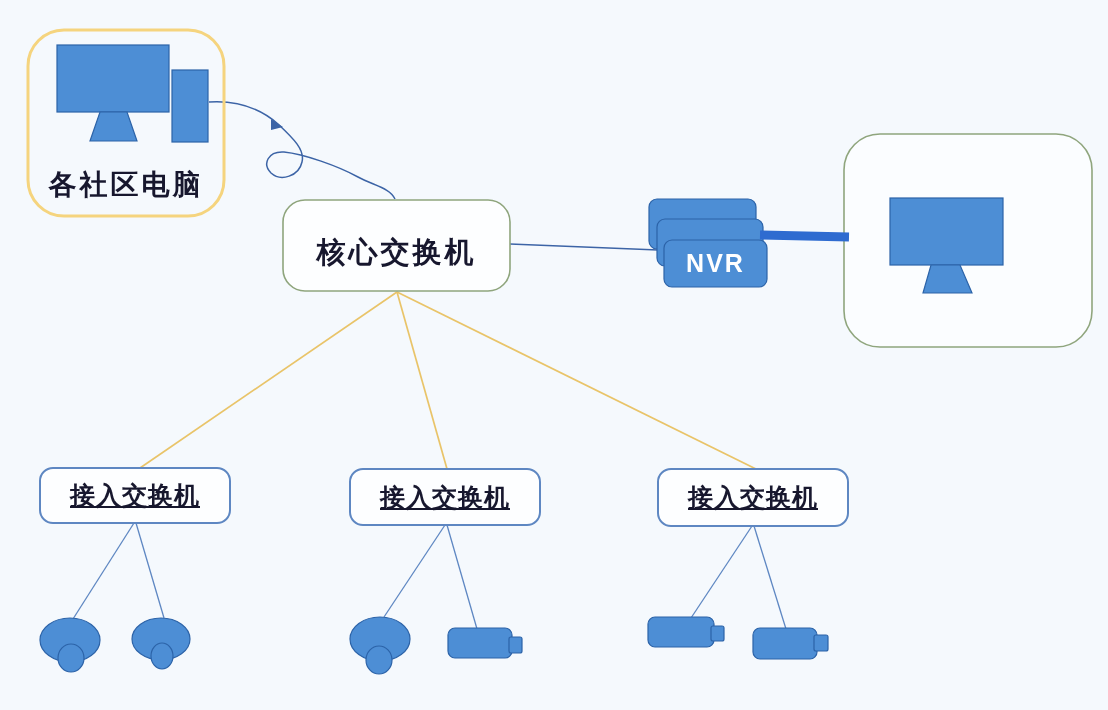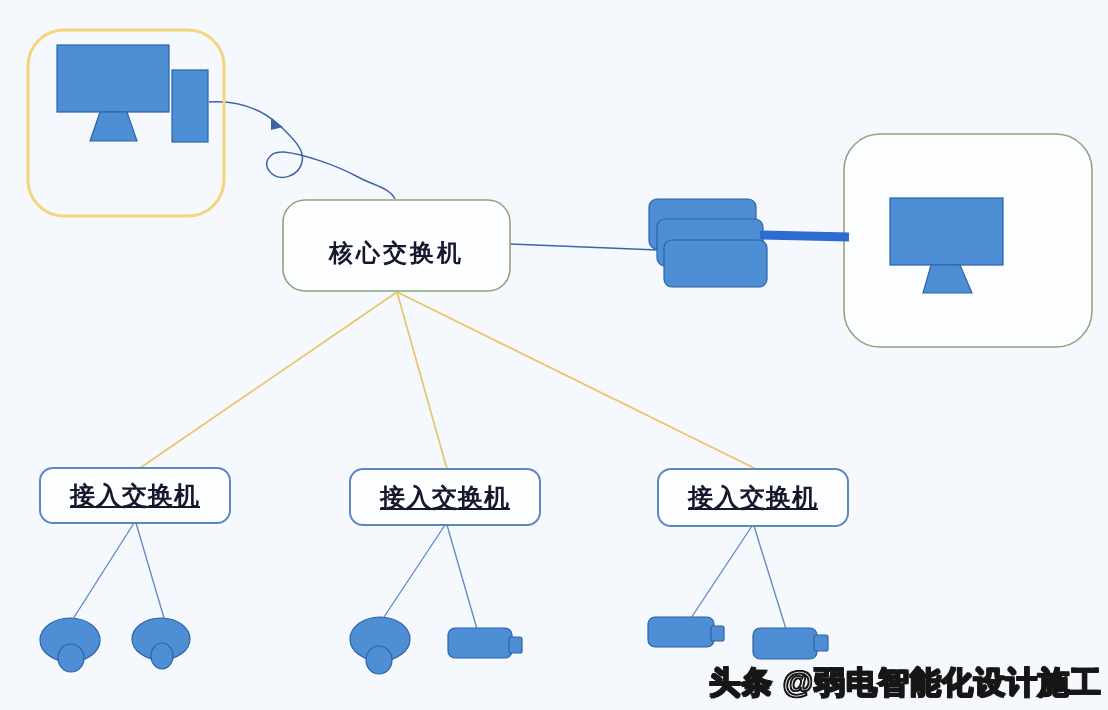--- a/index.html
+++ b/index.html
@@ -14,21 +14,21 @@
   .line-thick{stroke:var(--link-thick-blue);stroke-width:9;}
   .line-yellow{stroke:var(--link-yellow);stroke-width:1.7;}
   .line-cam{stroke:var(--border-access-blue);stroke-width:1.3;}
   .box-community{fill:none;stroke:var(--border-yellow);stroke-width:3;}
   .box-core{fill:#fdfeff;stroke:var(--border-green);stroke-width:1.6;}
   .box-monitor{fill:#fbfdff;stroke:var(--border-green);stroke-width:1.6;}
   .box-access{fill:#fdfeff;stroke:var(--border-access-blue);stroke-width:2;}
 
   .lbl{position:absolute;color:var(--label-text);font-weight:700;display:flex;align-items:center;justify-content:center;letter-spacing:2px;}
   .lbl-community{left:28px;top:165px;width:196px;height:40px;font-size:28px;letter-spacing:3px;}
-  .lbl-core{left:283px;top:200px;width:227px;height:105px;font-size:24px;letter-spacing:3px;}
+  .lbl-core{left:283px;top:200px;width:227px;height:105px;font-size:29px;letter-spacing:3px;}
   .lbl-nvr{left:664px;top:240px;width:103px;height:47px;font-size:25px;color:var(--nvr-text);letter-spacing:2px;}
   .lbl-monitor{left:844px;top:306px;width:248px;height:40px;font-size:28px;letter-spacing:3px;}
   .lbl-access{font-size:25px;letter-spacing:1px;text-decoration:underline;}
   .lbl-access1{left:40px;top:468px;width:190px;height:55px;}
   .lbl-access2{left:350px;top:469px;width:190px;height:56px;}
   .lbl-access3{left:658px;top:469px;width:190px;height:57px;}
 
   .watermark{position:absolute;right:6px;bottom:6px;font-size:31px;font-weight:700;
     color:var(--watermark-fill);letter-spacing:1px;
     -webkit-text-stroke:1.5px var(--watermark-outline);
@@ -105,19 +105,20 @@
     <g>
       <rect class="dev-fill" x="648" y="617" width="66" height="30" rx="7"></rect>
       <rect class="dev-fill" x="711" y="626" width="13" height="15" rx="2"></rect>
     </g>
     <g>
       <rect class="dev-fill" x="753" y="628" width="64" height="31" rx="7"></rect>
       <rect class="dev-fill" x="814" y="635" width="14" height="16" rx="2"></rect>
     </g>
   </svg>
 
+  <div class="lbl lbl-community">各社区电脑</div>
   <div class="lbl lbl-core">核心交换机</div>
+  <div class="lbl lbl-nvr">NVR</div>
   <div class="lbl lbl-access lbl-access1">接入交换机</div>
   <div class="lbl lbl-access lbl-access2">接入交换机</div>
   <div class="lbl lbl-access lbl-access3">接入交换机</div>
 
-  <div class="watermark">头条 @弱电智能化设计施工</div>
 </div>
 
 </body></html>

